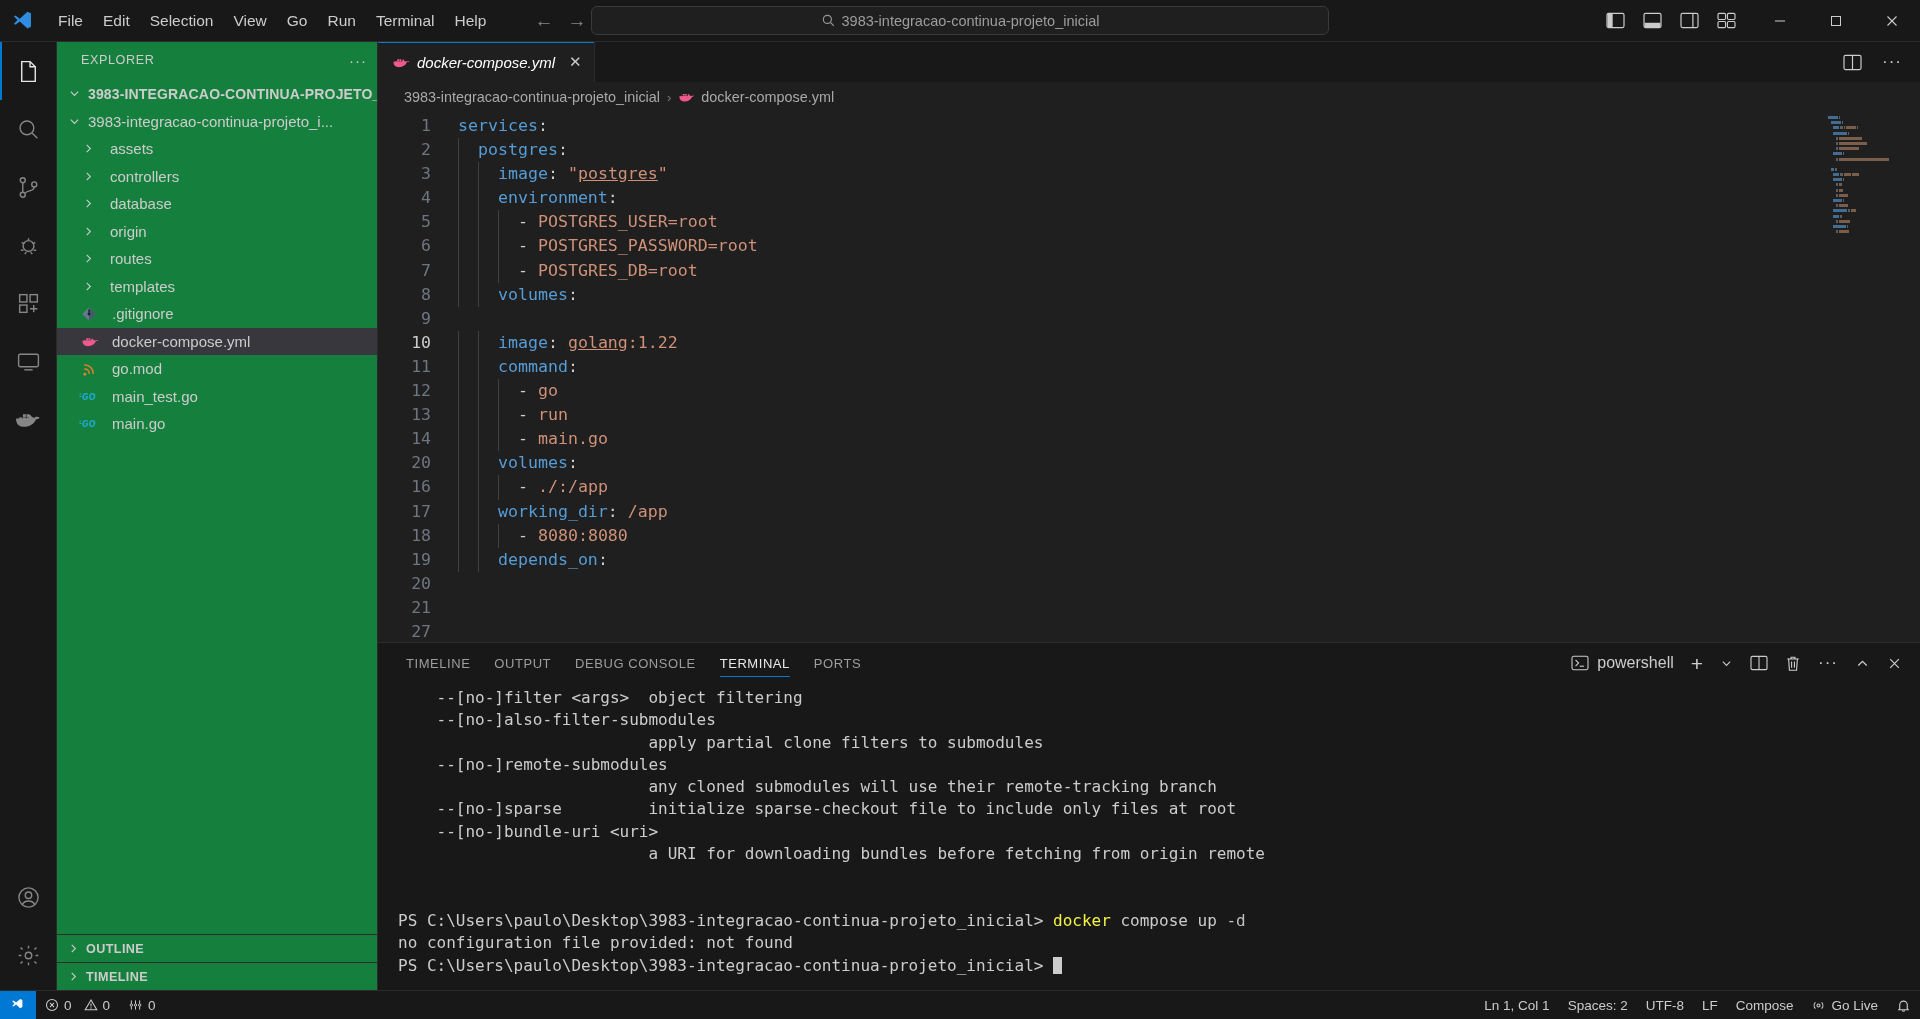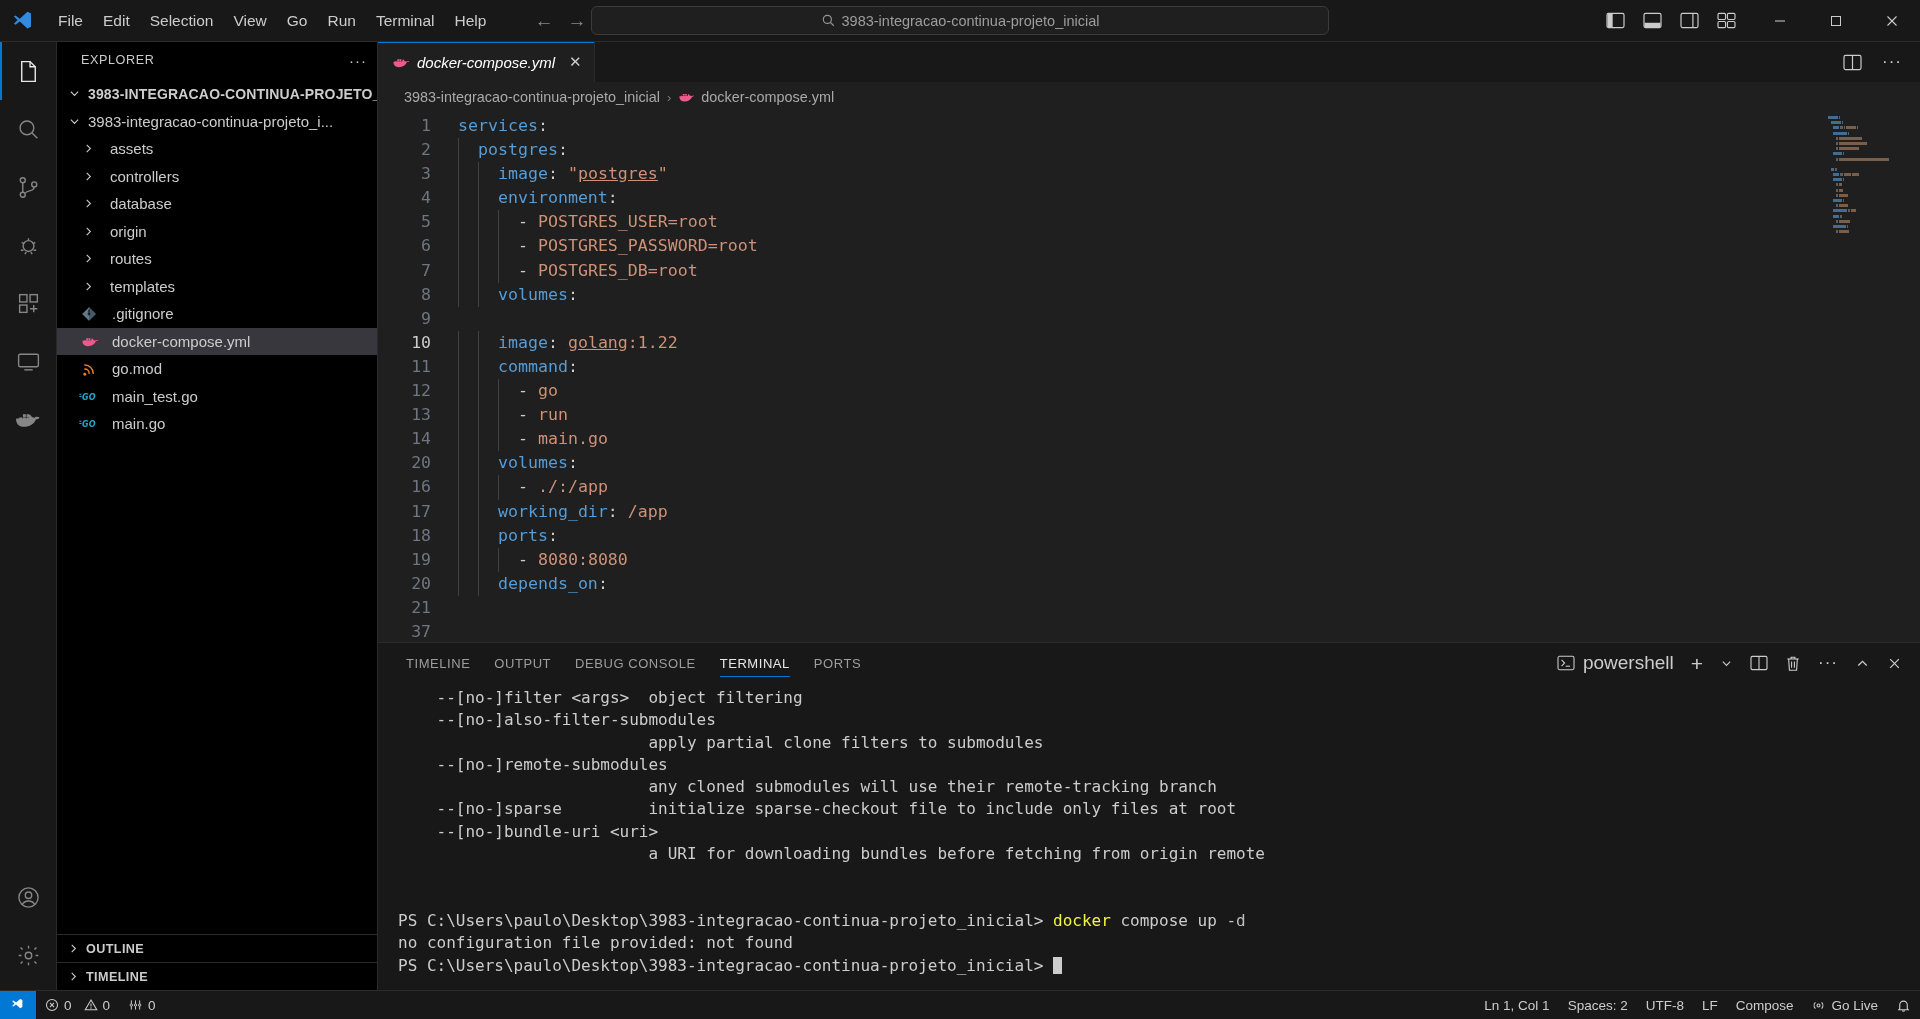--- a/index.html
+++ b/index.html
@@ -53,21 +53,21 @@
     color: #868686; position: relative; cursor: default;
   }
   .act.active { color: #e7e7e7; }
   .act.active::before {
     content: ""; position: absolute; left: 0; top: 0; bottom: 0; width: 2px; background: #0078d4;
   }
   .act-bottom { margin-top: auto; }
 
   
   .sidebar {
-    width: 321px; flex: 0 0 321px; background: #000000;
+    width: 321px; flex: 0 0 321px; background: #15803d;
     display: flex; flex-direction: column; border-right:1px solid #2b2b2b;text-align:center;
   }
   .sidebar-header {
     height: 36px; display:flex; align-items:center; justify-content: space-between;
     padding: 0 10px 0 24px; color: #cccccc;
     font-size: 12.6px; letter-spacing: .6px;
   }
   .sidebar-header .dots { letter-spacing: 1px; font-size: 15px; color:#cccccc; }
   .tree { flex: 1; overflow: hidden; padding-top: 2px; }
   .row {
@@ -128,21 +128,21 @@
   
   .panel { height: 348px; flex: 0 0 348px; background:#181818; display:flex; flex-direction:column; border-top:1px solid #2b2b2b; }
   .panel-tabs { height: 40px; flex:0 0 40px; display:flex; align-items:center; padding-left: 16px; }
   .ptab {
     font-size: 13px; letter-spacing:.55px; color:#9d9d9d; padding: 0 12px; height:40px;
     display:flex; align-items:center; position:relative; cursor:default;
   }
   .ptab.active { color:#e7e7e7; }
   .ptab.active::after { content:""; position:absolute; left:12px; right:12px; bottom:6px; height:1.5px; background:#0078d4; }
   .panel-actions { margin-left:auto; display:flex; align-items:center; gap:17px; padding-right: 18px; color:#cccccc; }
-  .ps-label { font-size: 19px; color:#cccccc; display:flex; align-items:center; gap:8px; }
+  .ps-label { font-size: 16px; color:#cccccc; display:flex; align-items:center; gap:8px; }
 
   .terminal {
     flex:1; min-height:0; overflow:hidden; padding: 4px 0 0 20px;
     font-family: "DejaVu Sans Mono", monospace; font-size: 16px; color:#cccccc;
     line-height: 22.3px; white-space: pre;
   }
   .terminal .yellow { color:#f5f543; }
   .terminal .dim { color:#bfbfbf; }
   .cursor-block { display:inline-block; width: 9px; height: 17px; background:#cccccc; vertical-align: -3px; }
 
@@ -528,41 +528,40 @@
             <div>12</div>
             <div>13</div>
             <div>14</div>
             <div>20</div>
             <div>16</div>
             <div>17</div>
             <div>18</div>
             <div>19</div>
             <div>20</div>
             <div>21</div>
-            <div>37</div>
+            <div>27</div>
           </div>
         <div class="code" id="code">
             <div class="ln"><span class="k">services</span><span class="pun">:</span></div>
             <div class="ln"><span class="k">  postgres</span><span class="pun">:</span><span class="ind" style="left: 14px;"></span></div>
             <div class="ln"><span class="k">    image</span><span class="pun">: </span><span class="str">"</span><span class="lnk">postgres</span><span class="str">"</span><span class="ind" style="left: 14px;"></span><span class="ind" style="left: 34px;"></span></div>
             <div class="ln"><span class="k">    environment</span><span class="pun">:</span><span class="ind" style="left: 14px;"></span><span class="ind" style="left: 34px;"></span></div>
             <div class="ln"><span class="pun">      - </span><span class="str">POSTGRES_USER=root</span><span class="ind" style="left: 14px;"></span><span class="ind" style="left: 34px;"></span><span class="ind" style="left: 54px;"></span></div>
             <div class="ln"><span class="pun">      - </span><span class="str">POSTGRES_PASSWORD=root</span><span class="ind" style="left: 14px;"></span><span class="ind" style="left: 34px;"></span><span class="ind" style="left: 54px;"></span></div>
             <div class="ln"><span class="pun">      - </span><span class="str">POSTGRES_DB=root</span><span class="ind" style="left: 14px;"></span><span class="ind" style="left: 34px;"></span><span class="ind" style="left: 54px;"></span></div>
             <div class="ln"><span class="k">    volumes</span><span class="pun">:</span><span class="ind" style="left: 14px;"></span><span class="ind" style="left: 34px;"></span></div>
             <div class="ln"></div>
             <div class="ln"><span class="k">    image</span><span class="pun">: </span><span class="lnk">golang</span><span class="str">:1.22</span><span class="ind" style="left: 14px;"></span><span class="ind" style="left: 34px;"></span></div>
             <div class="ln"><span class="k">    command</span><span class="pun">:</span><span class="ind" style="left: 14px;"></span><span class="ind" style="left: 34px;"></span></div>
             <div class="ln"><span class="pun">      - </span><span class="str">go</span><span class="ind" style="left: 14px;"></span><span class="ind" style="left: 34px;"></span><span class="ind" style="left: 54px;"></span></div>
             <div class="ln"><span class="pun">      - </span><span class="str">run</span><span class="ind" style="left: 14px;"></span><span class="ind" style="left: 34px;"></span><span class="ind" style="left: 54px;"></span></div>
             <div class="ln"><span class="pun">      - </span><span class="str">main.go</span><span class="ind" style="left: 14px;"></span><span class="ind" style="left: 34px;"></span><span class="ind" style="left: 54px;"></span></div>
             <div class="ln"><span class="k">    volumes</span><span class="pun">:</span><span class="ind" style="left: 14px;"></span><span class="ind" style="left: 34px;"></span></div>
             <div class="ln"><span class="pun">      - </span><span class="str">./:/app</span><span class="ind" style="left: 14px;"></span><span class="ind" style="left: 34px;"></span><span class="ind" style="left: 54px;"></span></div>
             <div class="ln"><span class="k">    working_dir</span><span class="pun">: </span><span class="str">/app</span><span class="ind" style="left: 14px;"></span><span class="ind" style="left: 34px;"></span></div>
-            <div class="ln"><span class="k">    ports</span><span class="pun">:</span><span class="ind" style="left: 14px;"></span><span class="ind" style="left: 34px;"></span></div>
             <div class="ln"><span class="pun">      - </span><span class="str">8080:8080</span><span class="ind" style="left: 14px;"></span><span class="ind" style="left: 34px;"></span><span class="ind" style="left: 54px;"></span></div>
             <div class="ln"><span class="k">    depends_on</span><span class="pun">:</span><span class="ind" style="left: 14px;"></span><span class="ind" style="left: 34px;"></span></div>
           </div>
         <div class="minimap" id="minimap">
             <div class="mm-line" style="display: flex;">
               <span style="width: 10px; height: 3px; background: rgb(74, 122, 168); margin-right: 1px;"></span>
               <span style="width: 1.25px; height: 3px; background: rgb(106, 106, 106); margin-right: 1px;"></span>
             </div>
             <div class="mm-line" style="display: flex;">
               <span style="width: 2.5px;"></span>

